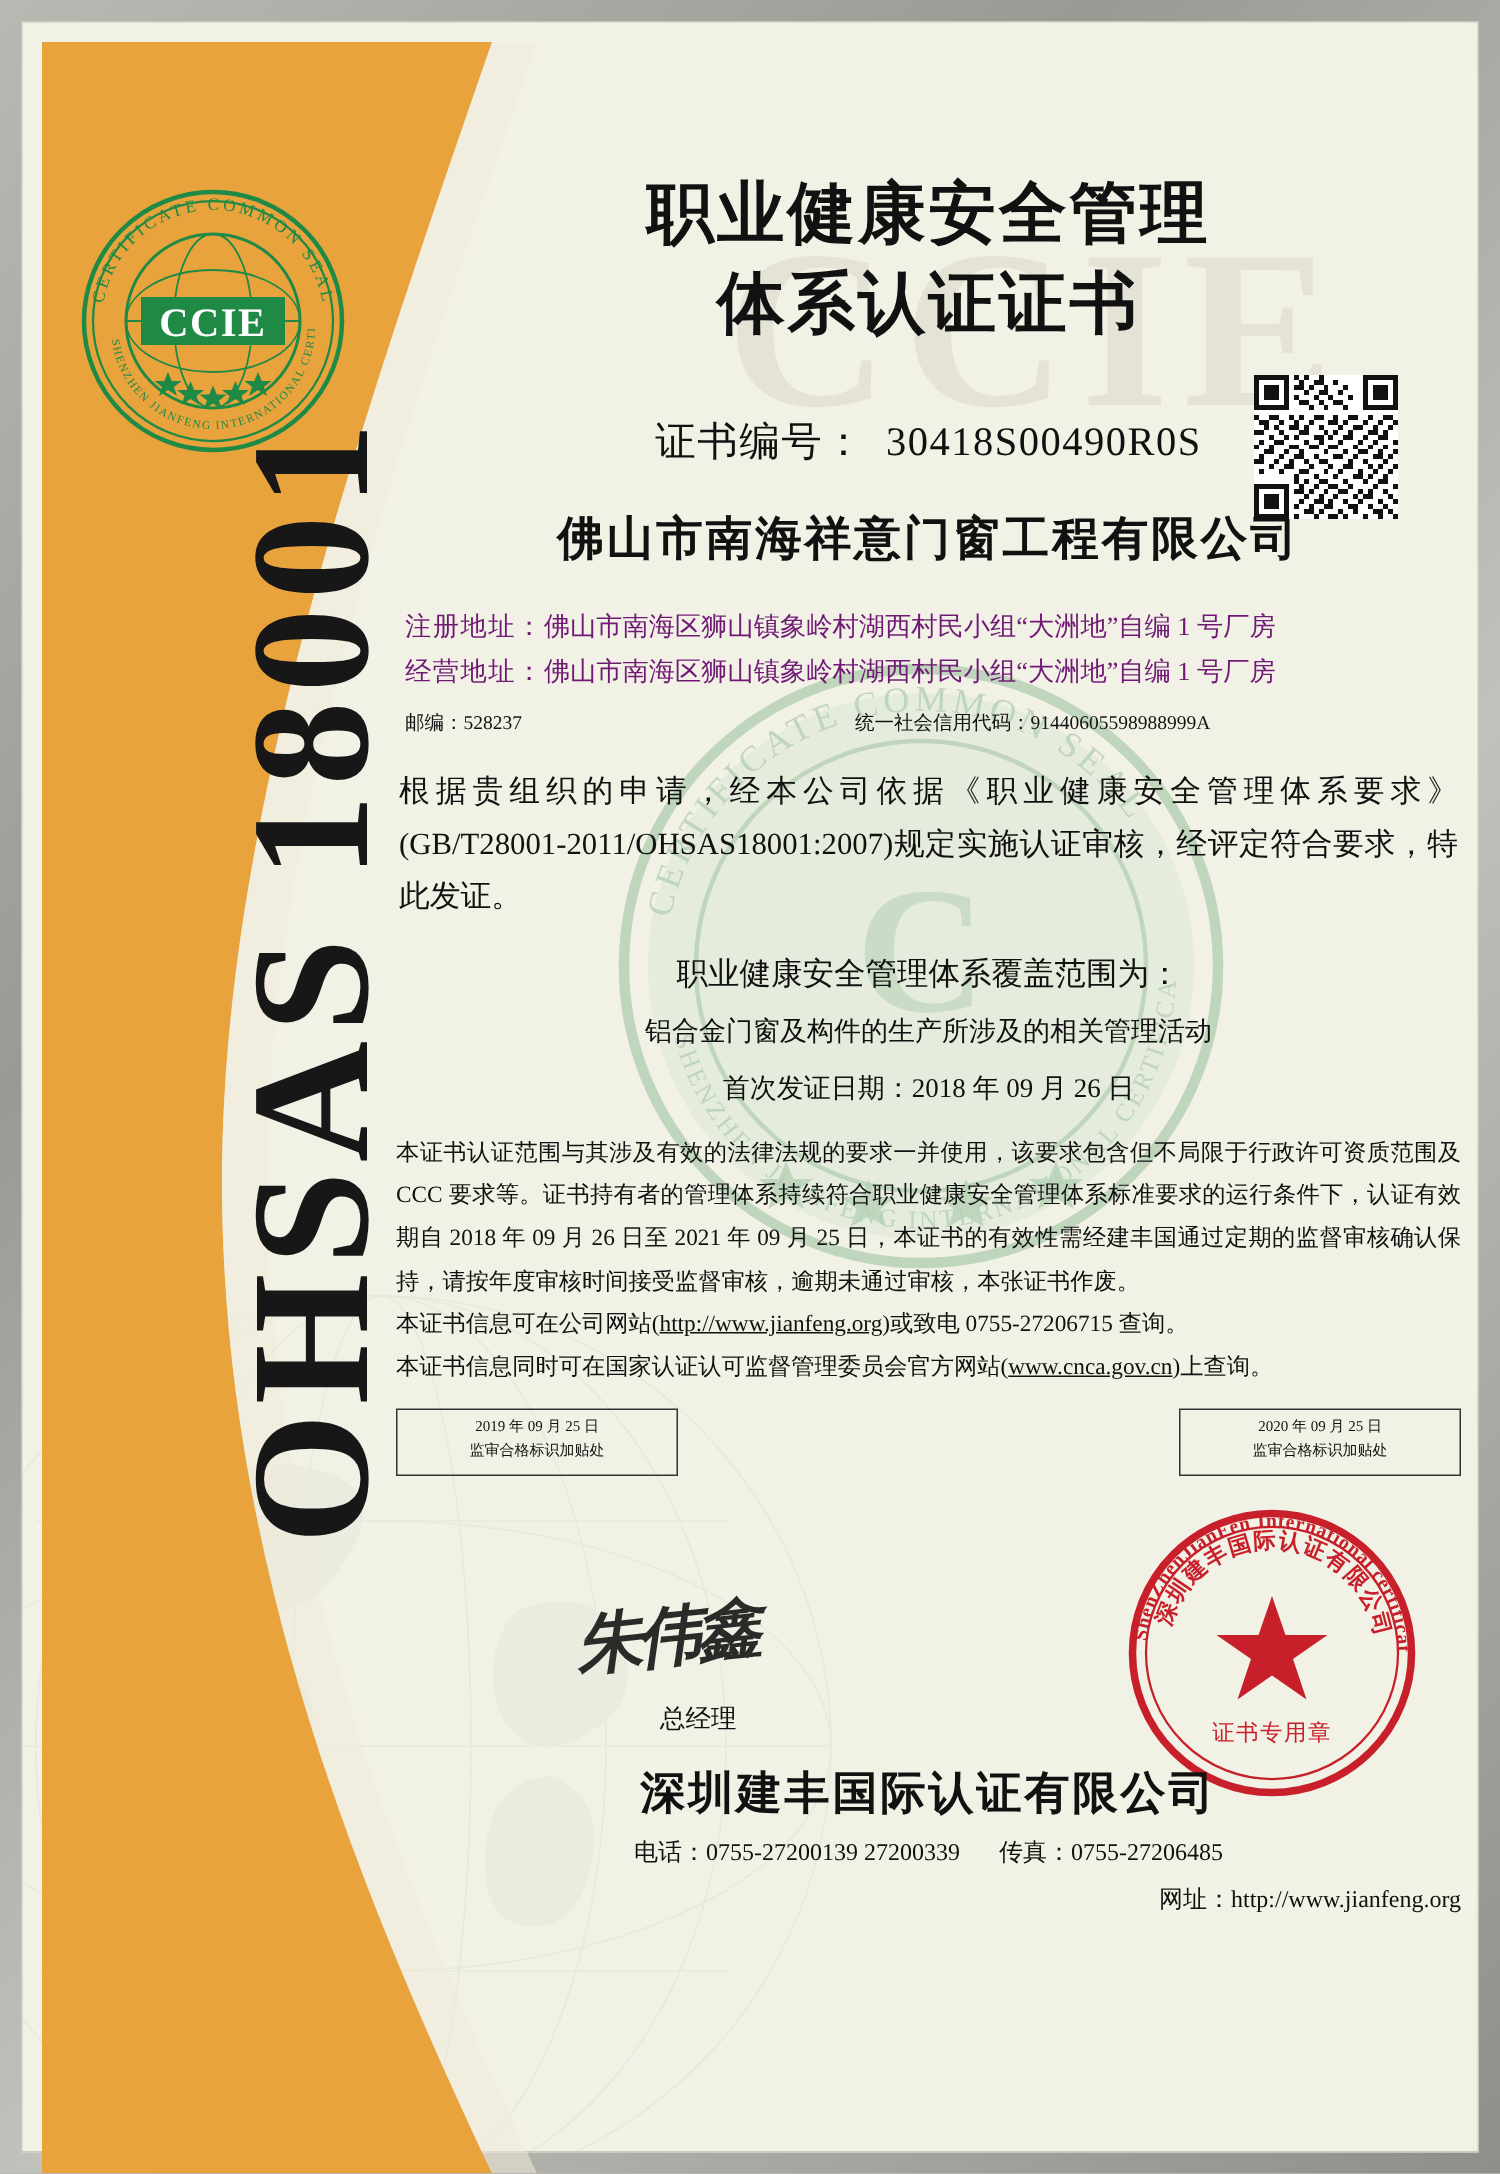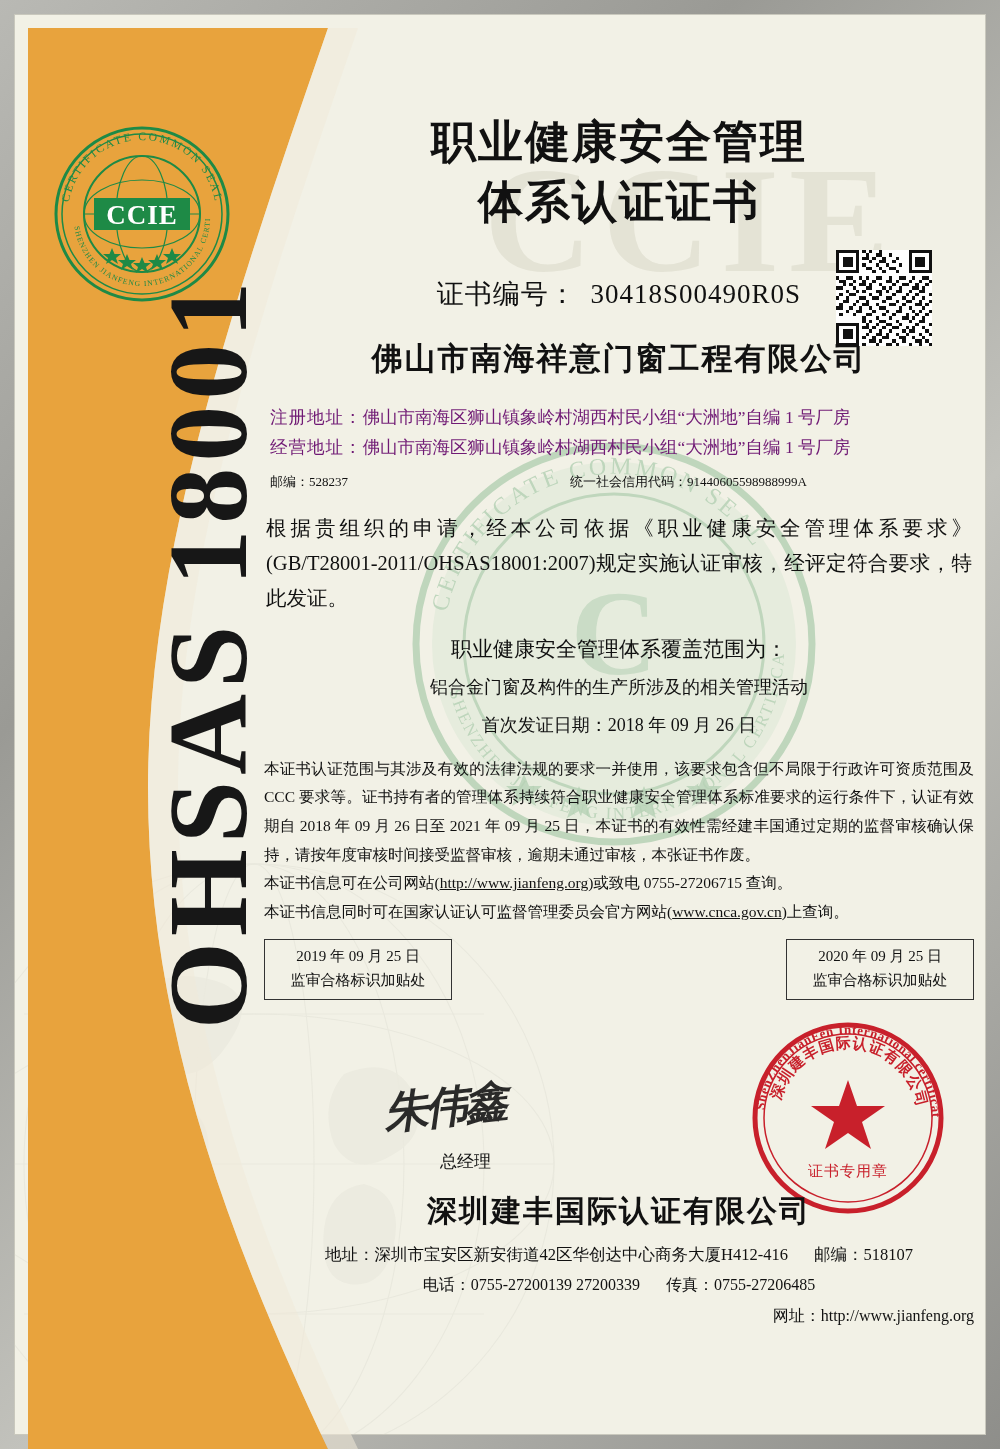--- a/index.html
+++ b/index.html
@@ -217,21 +217,21 @@
     justify-content: space-between;
     margin-top: 12px;
     position: relative;
     z-index: 3;
   }
   .stamp-box {
     width: 186px;
     border: 1px solid #333;
     text-align: center;
     font-family: "Liberation Serif", serif;
-    font-size: 15px;
+    font-size: 10px;
     line-height: 1.65;
     padding: 4px 0 6px;
     color: #111;
   }
   .sign-area {
     position: relative;
     height: 185px;
     z-index: 3;
   }
   .signature {
@@ -654,23 +654,20 @@
           <path id="stampmid" d="M30 100 a70 70 0 0 1 140 0" fill="none"></path>
           <text font-family="Liberation Serif, serif" font-size="15" font-weight="bold" fill="#C8202B" letter-spacing="1">
             <textPath href="#stampmid" startOffset="8%">深圳建丰国际认证有限公司</textPath>
           </text>
           <text x="100" y="158" font-family="Liberation Serif, serif" font-size="15" fill="#C8202B" text-anchor="middle" letter-spacing="1">证书专用章</text>
         </svg>
       </div>
 
       <div class="issuer">深圳建丰国际认证有限公司</div>
 
-      <div class="footer-line">
-        <span>地址：</span><span>深圳市宝安区新安街道42区华创达中心商务大厦H412-416</span><span class="gap"></span><span>邮编：</span><span>518107</span>
-      </div>
 
       <div class="footer-line small">
         <span>电话：</span><span>0755-27200139    27200339</span><span class="gap"></span><span>传真：</span><span>0755-27206485</span>
       </div>
 
       <div class="footer-url">
         <span>网址：</span><span>http://www.jianfeng.org</span>
       </div>
 
     </div>

